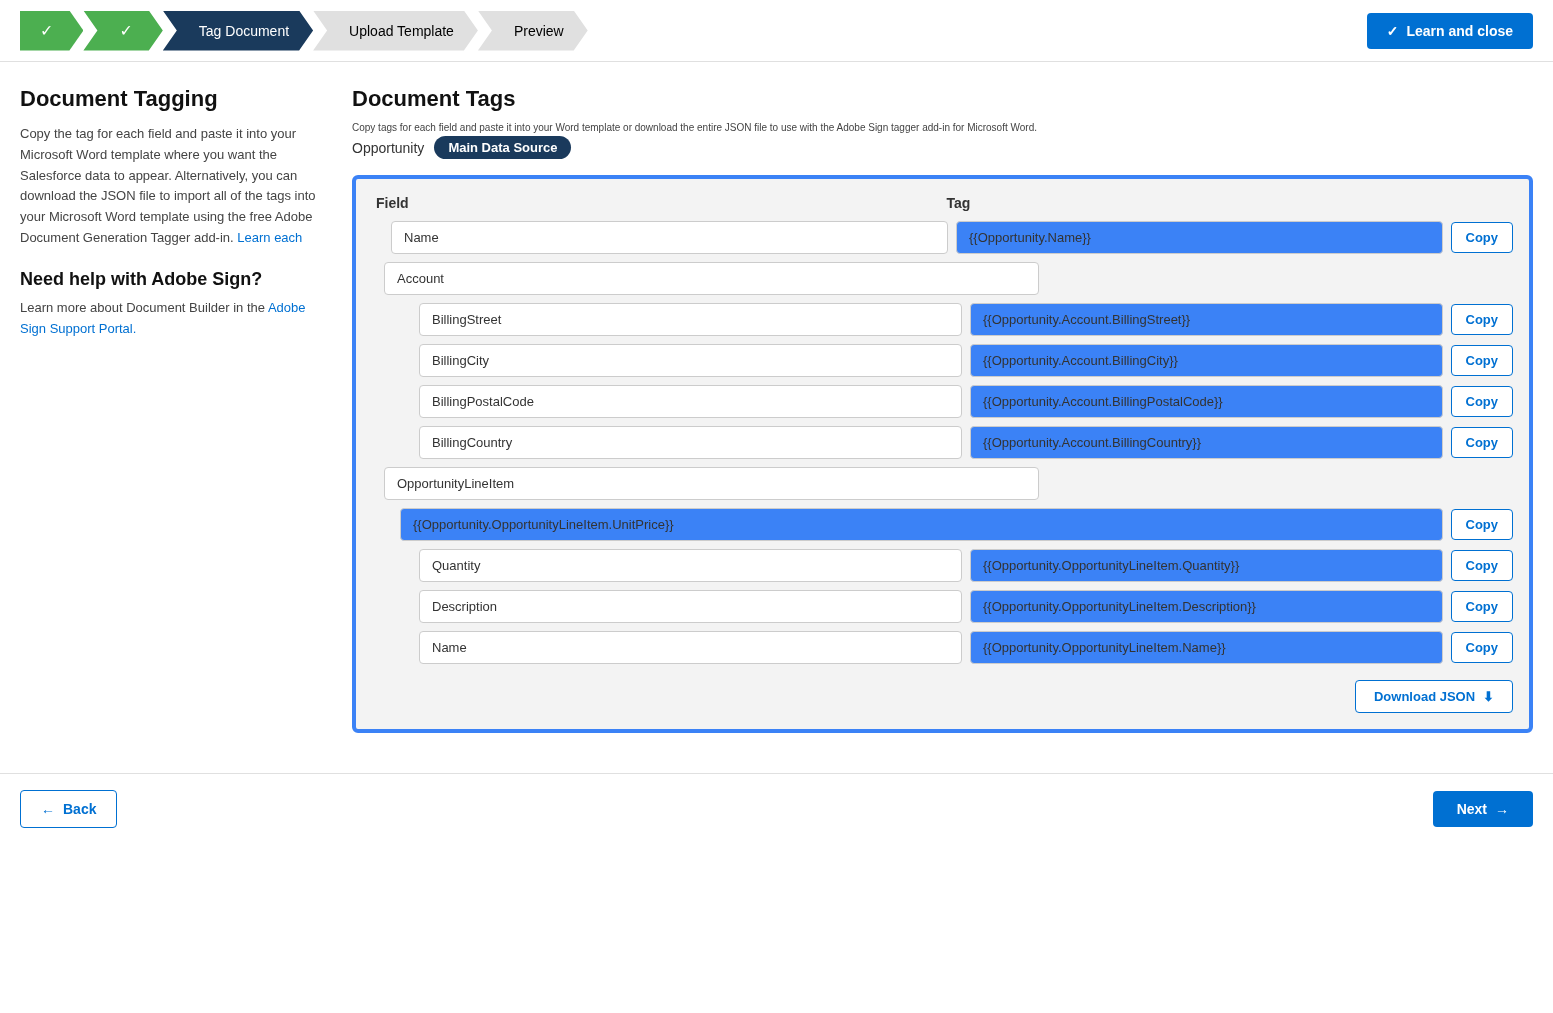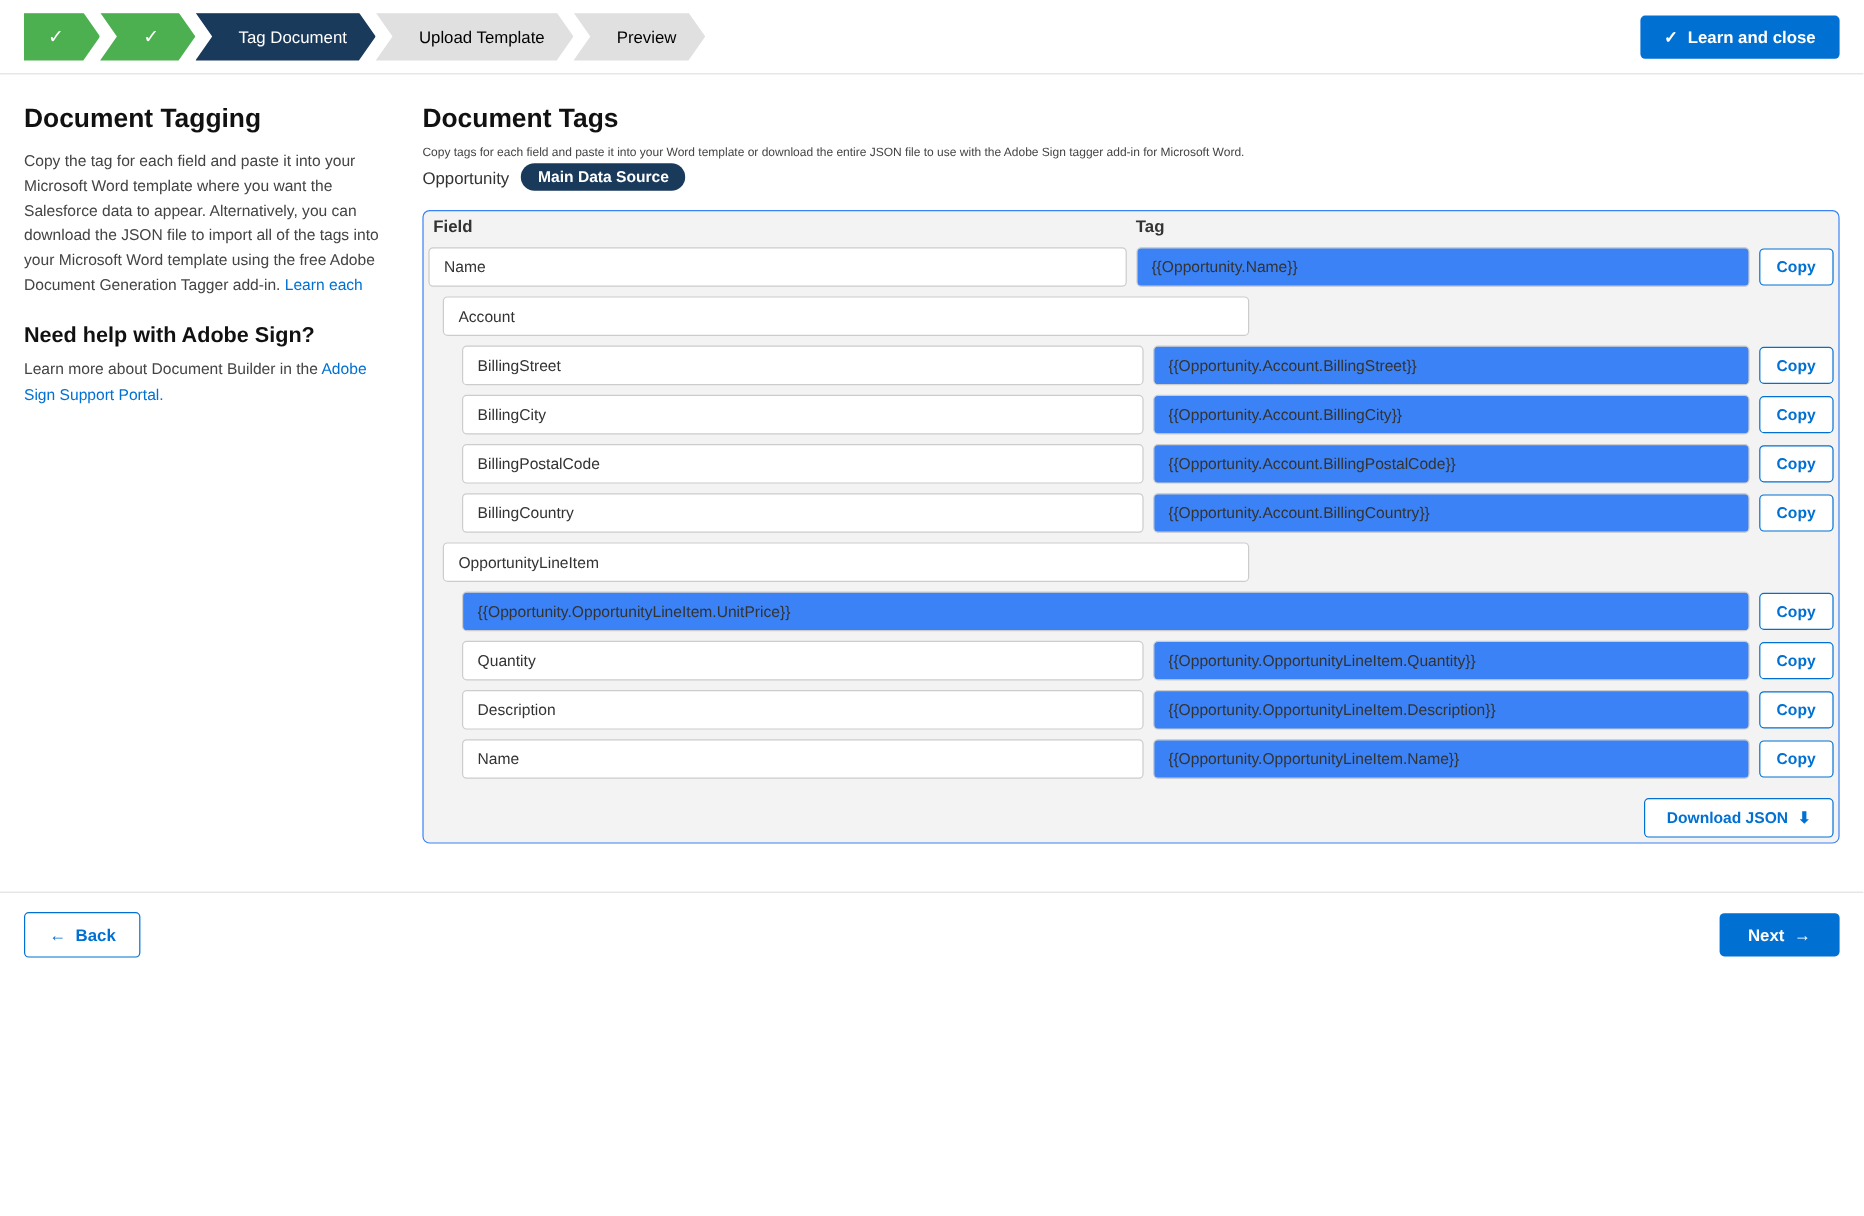--- a/index.html
+++ b/index.html
@@ -32,28 +32,28 @@
     .content { flex: 1; }
     .content-title { font-size: 22px; font-weight: 700; margin-bottom: 8px; color: #111; }
     .content-desc { font-size: 10px; line-height: 1.6; color: #444; }
 
     
     .datasource-row { display: flex; align-items: center; gap: 10px; margin-bottom: 16px; }
     .datasource-label { font-size: 14px; color: #333; }
     .datasource-badge { background: #1a3a5c; color: #fff; border-radius: 20px; padding: 4px 14px; font-size: 13px; font-weight: 600; }
 
     
-    .tag-table-container { background: #f3f3f3; border: 1px solid #3b82f6; border-radius: 6px; padding: 4px; }
+    .tag-table-container { background: #f3f3f3; border: 4px solid #3b82f6; border-radius: 6px; padding: 16px; }
     .table-headers { display: flex; margin-bottom: 10px; padding: 0 4px; }
     .th-field { flex: 1; font-weight: 600; font-size: 14px; color: #333; }
     .th-tag { flex: 1; font-weight: 600; font-size: 14px; color: #333; margin-left: 8px; }
 
     
     .field-row { display: flex; align-items: center; margin-bottom: 8px; gap: 8px; }
-    .field-cell { flex: 1; }
+    .field-cell { flex: 1; margin-left: 19px; }
     .field-input { width: 100%; background: #fff; border: 1px solid #ccc; border-radius: 4px; padding: 8px 12px; font-size: 13px; color: #333; }
     .tag-cell { flex: 1; display: flex; align-items: center; gap: 8px; }
     .tag-input { flex: 1; background: #3b82f6; border: 1px solid #ccc; border-radius: 4px; padding: 8px 12px; font-size: 13px; color: #333; }
     .copy-btn { background: #fff; color: #0070d2; border: 1px solid #0070d2; border-radius: 4px; padding: 7px 14px; font-size: 13px; font-weight: 600; cursor: pointer; white-space: nowrap; }
 
     
     .group-row { margin-bottom: 8px; margin-left: 12px; }
     .group-input { width: 58%; background: #fff; border: 1px solid #ccc; border-radius: 4px; padding: 8px 12px; font-size: 13px; color: #333; font-weight: 500; }
 
     

